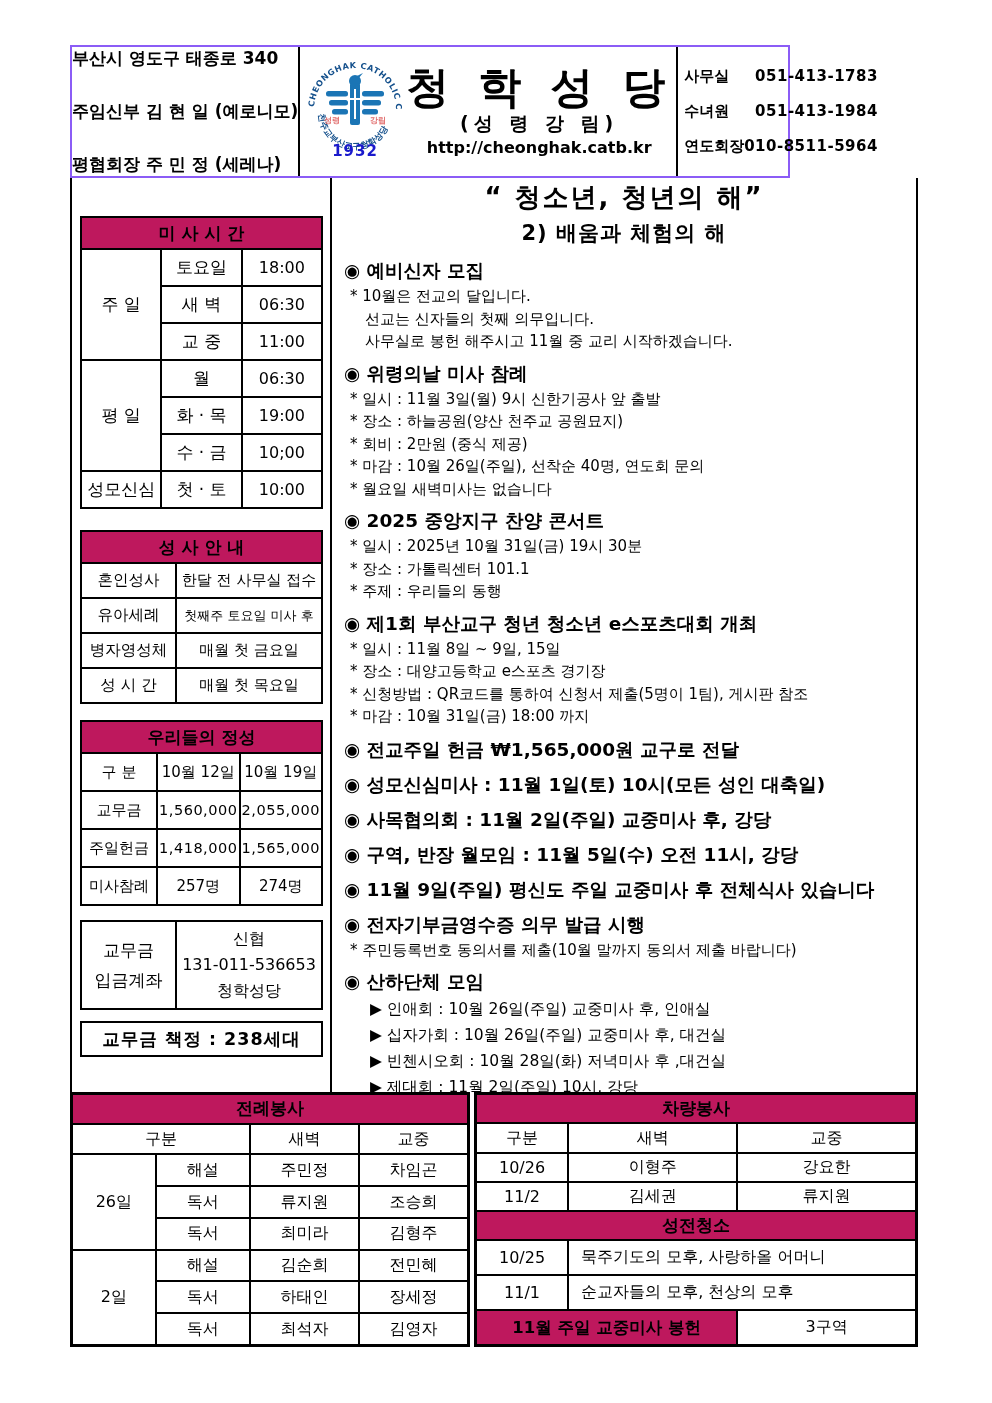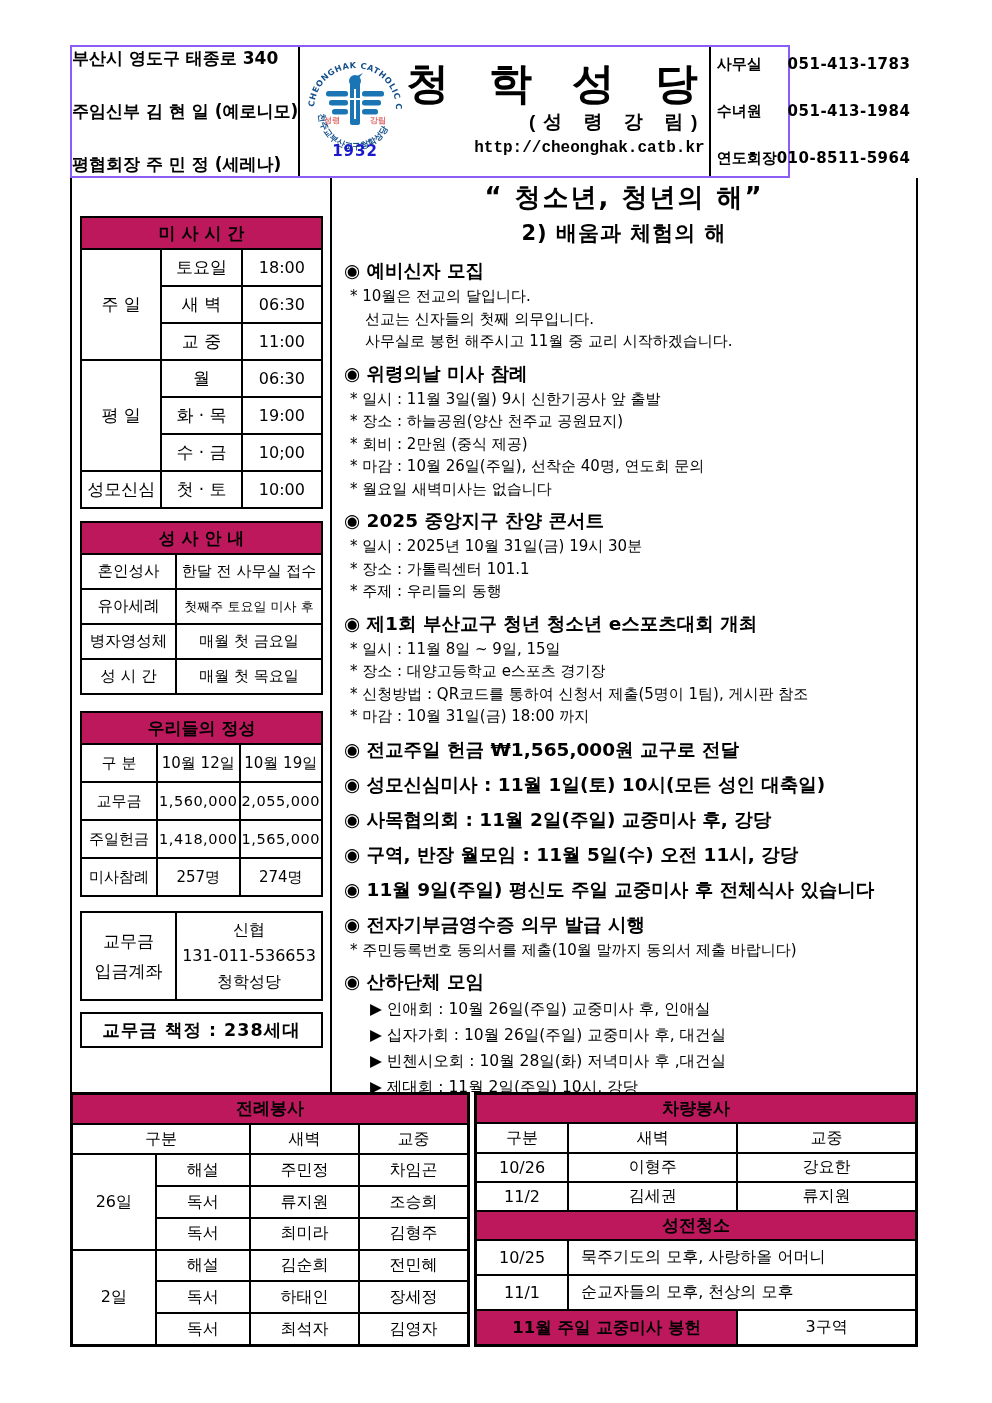--- a/index.html
+++ b/index.html
@@ -6,44 +6,44 @@
   .sheet{position:relative;width:992px;height:1403px;background:#ffffff;color:#000;
          font-family:"DejaVu Sans", sans-serif;}
   
   .hdr{position:absolute;left:70px;top:45px;width:720px;height:133px;border:2px solid #8b5cf6;
        box-sizing:border-box;display:flex;}
   .hcell-left{width:262px;border-right:2px solid #000;box-sizing:border-box;
 ary      padding:13px 8px 13px 14px;display:flex;flex-direction:column;justify-content:space-between;
       font-size:17px;font-weight:600;white-space:nowrap;}
   .hcell-center{flex:1;display:flex;align-items:center;padding:2px 4px;box-sizing:border-box;}
   .logo-wrap{width:102px;height:122px;flex:none;}
-  .title-block{flex:1;text-align:right;font-family:Liberation Mono, monospace;}
+  .title-block{flex:1;text-align:center;}
   .church-title{font-size:43px;font-weight:800;letter-spacing:7px;line-height:46px;white-space:nowrap;}
   .church-sub{font-size:19px;font-weight:600;letter-spacing:5px;line-height:26px;}
   .church-url{font-size:16px;font-weight:600;line-height:24px;}
   .hcell-right{width:218px;border-left:2px solid #000;box-sizing:border-box;display:flex;
-      flex-direction:column;justify-content:center;gap:28px;padding:6px 8px 6px 6px;
+      flex-direction:column;justify-content:center;gap:16px;padding:6px 8px 6px 6px;
       font-size:15px;font-weight:600;}
   .ph-row{display:flex;white-space:nowrap;}
   .ph-label{flex:none;}
   .ph-num{margin-left:auto;letter-spacing:.5px;}
   
   .bodybox{position:absolute;left:70px;top:178px;width:848px;height:914px;box-sizing:border-box;
       border-left:2px solid #000;border-right:2px solid #000;display:flex;}
   .sidebar{width:260px;box-sizing:border-box;border-right:2px solid #000;padding:38px 7px 0 8px;}
   .main{flex:1;box-sizing:border-box;padding:0 12px 0 12px;overflow:hidden;}
   
   .tbl{width:100%;border-collapse:collapse;table-layout:fixed;}
   .tbl td,.tbl th{border:2px solid #000;text-align:center;vertical-align:middle;
        overflow:hidden;white-space:nowrap;padding:0;}
   .gh{background:#be185d;font-weight:600;}
   .mass th{height:30px;font-size:17px;}
   .mass td{height:35px;font-size:17px;}
   .mass .time{font-size:16px;}
-  .sac{margin-top:12px;border-radius:22px;}
+  .sac{margin-top:21px;border-radius:22px;}
   .sac th{height:30px;font-size:17px;}
   .sac td{height:33px;font-size:15px;}
   .sac .lab{font-size:15.5px;}
   .sac .small{font-size:13px;}
   .off{margin-top:16px;}
   .off th{height:30px;font-size:17px;margin-left:36px;}
   .off td{height:36px;font-size:15px;}
   .off .num{font-size:14.5px;letter-spacing:.5px;}
   .acct{margin-top:14px;}
   .acct td{font-size:16px;height:86px;}

